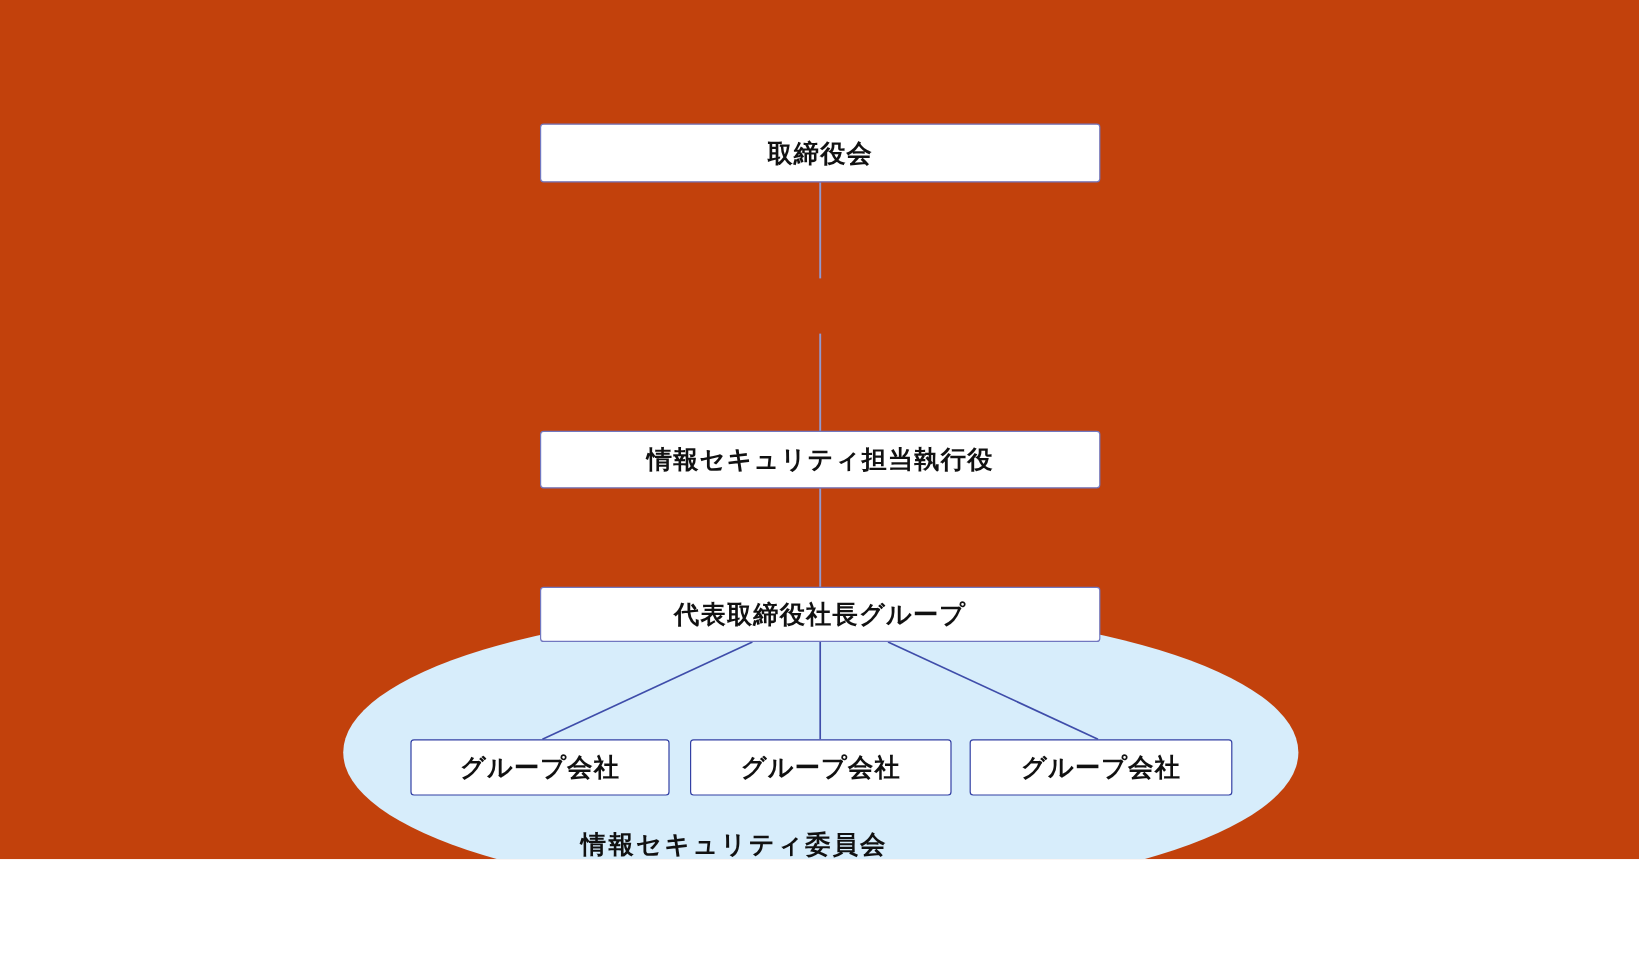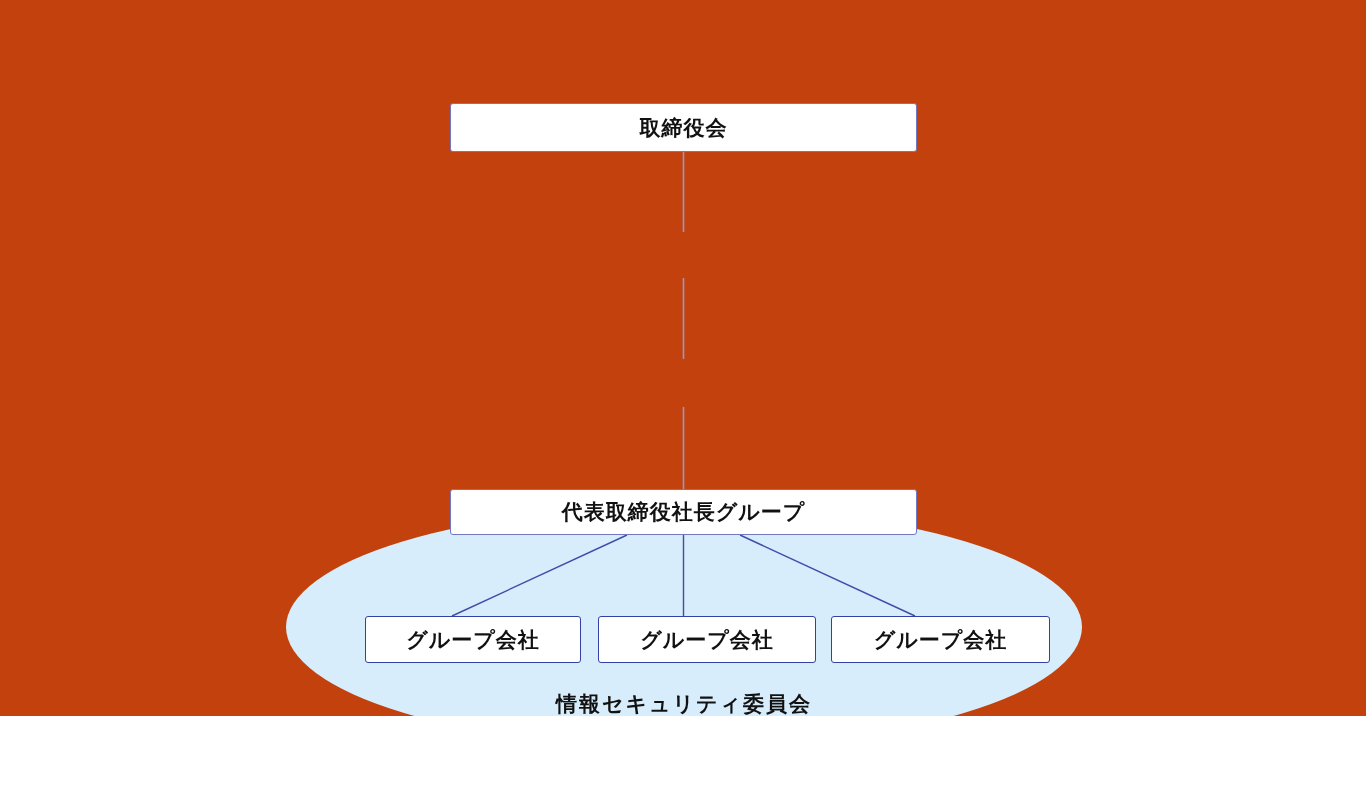--- a/index.html
+++ b/index.html
@@ -45,27 +45,27 @@
     justify-content: center;
     font-size: 21px;
     font-weight: 600;
     letter-spacing: 1px;
     color: #111111;
     border-radius: 3px;
     box-sizing: border-box;
     white-space: nowrap;
   }
   .box.upper { border: 1.5px solid #7177c0; }
-  .box.lower { border: 1.5px solid #3340a4; margin-left: 23px; }
+  .box.lower { border: 1.5px solid #3340a4; }
   .committee-label {
     position: absolute;
     left: 484px;
     top: 690px;
     width: 400px;
-    text-align: center;
+    text-align: left;
     font-size: 21px;
     font-weight: 700;
     letter-spacing: 2px;
     color: #111111;
     white-space: nowrap;
   }
 </style>
 </head>
 <body>
 
@@ -80,20 +80,23 @@
     <line class="dk" x1="627" y1="535" x2="452" y2="616"></line>
     <line class="dk" x1="683.5" y1="535" x2="683.5" y2="616"></line>
     <line class="dk" x1="740" y1="535" x2="915" y2="616"></line>
   </svg>
 
   <div class="box upper" style="left:450px; top:103px; width:467px; height:49px;">
     <span>取締役会</span>
   </div>
 
 
+  <div class="box upper" style="left:450px; top:359px; width:467px; height:48px;">
+    <span>情報セキュリティ担当執行役</span>
+  </div>
 
   <div class="box upper" style="left:450px; top:489px; width:467px; height:46px;">
     <span>代表取締役社長グループ</span>
   </div>
 
   <div class="box lower" style="left:342px; top:616px; width:216px; height:47px;">
     <span>グループ会社</span>
   </div>
 
   <div class="box lower" style="left:575px; top:616px; width:218px; height:47px;">

